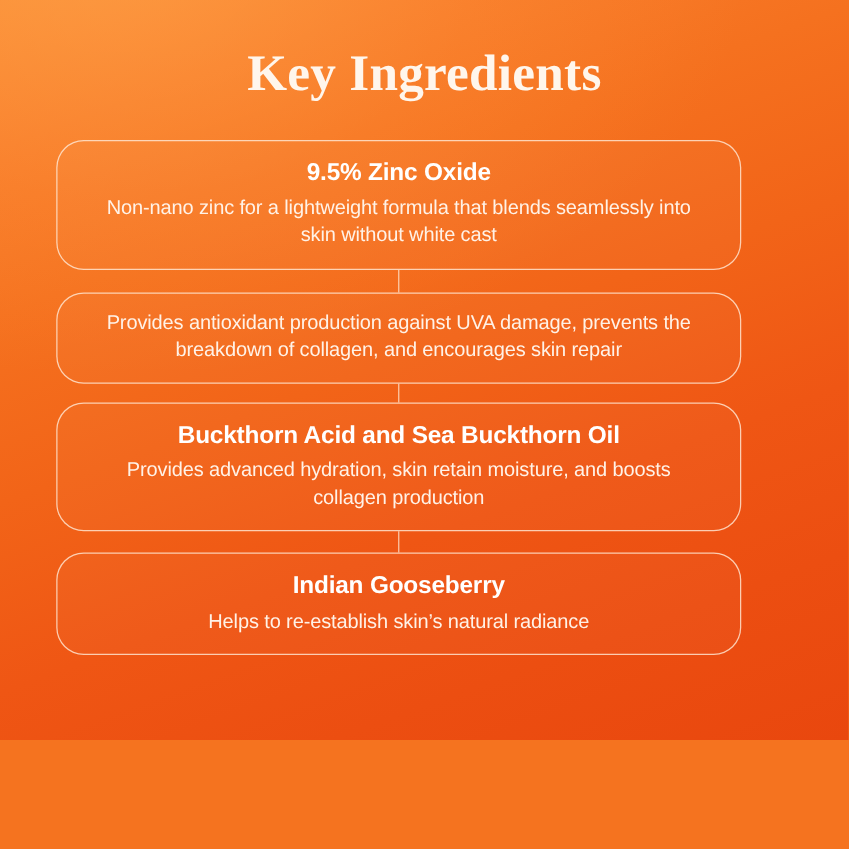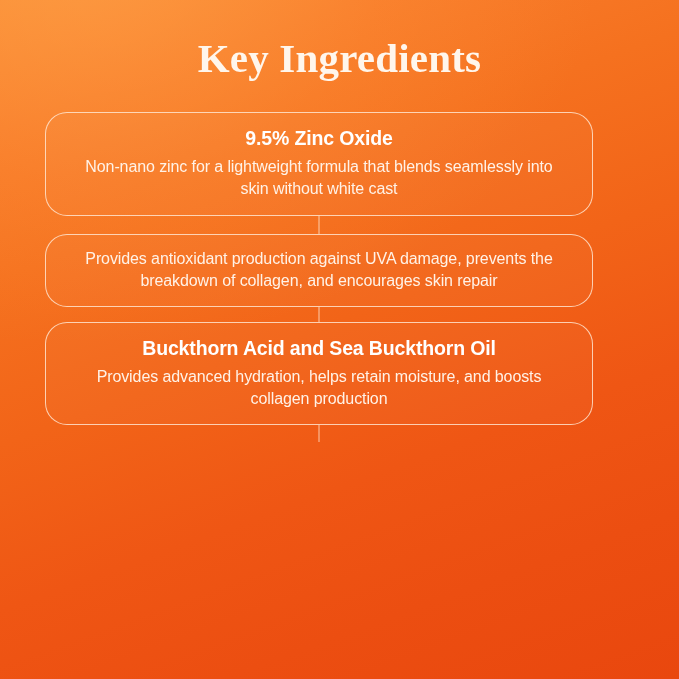--- a/index.html
+++ b/index.html
@@ -14,21 +14,21 @@
     font-family: "Liberation Sans", sans-serif;
     position: relative;
     background: #F5731F;
   }
 
   
   #poster {
     position: absolute;
     inset: 0;
     width: 679px;
-    height: 679px;
+    height: 592px;
     background:
       linear-gradient(160deg,
         #FA8A33 0%,
         #F87C2A 14%,
         #F5711F 30%,
         #F26418 48%,
         #EF5614 66%,
         #EC4E11 82%,
         #E9470E 100%);
     overflow: hidden;
@@ -144,23 +144,29 @@
       </div>
     </div>
 
     <div class="gap-2" style="position:relative;">
       <div class="connector" style="top:0;bottom:0;"></div>
     </div>
 
     <div class="card-wrap">
       <div class="card">
         <div class="card-title">Buckthorn Acid and Sea Buckthorn Oil</div>
-        <div class="card-body">Provides advanced hydration, helps retain moisture, and boosts collagen production</div>
+        <div class="card-body">Provides advanced hydration, skin retain moisture, and boosts collagen production</div>
       </div>
     </div>
 
     <div class="gap-3" style="position:relative;">
       <div class="connector" style="top:0;bottom:0;"></div>
     </div>
 
+    <div class="card-wrap">
+      <div class="card">
+        <div class="card-title">Indian Gooseberry</div>
+        <div class="card-body">Helps to re-establish skin’s natural radiance</div>
+      </div>
+    </div>
 
   </div>
 </div>
 
 </body></html>

